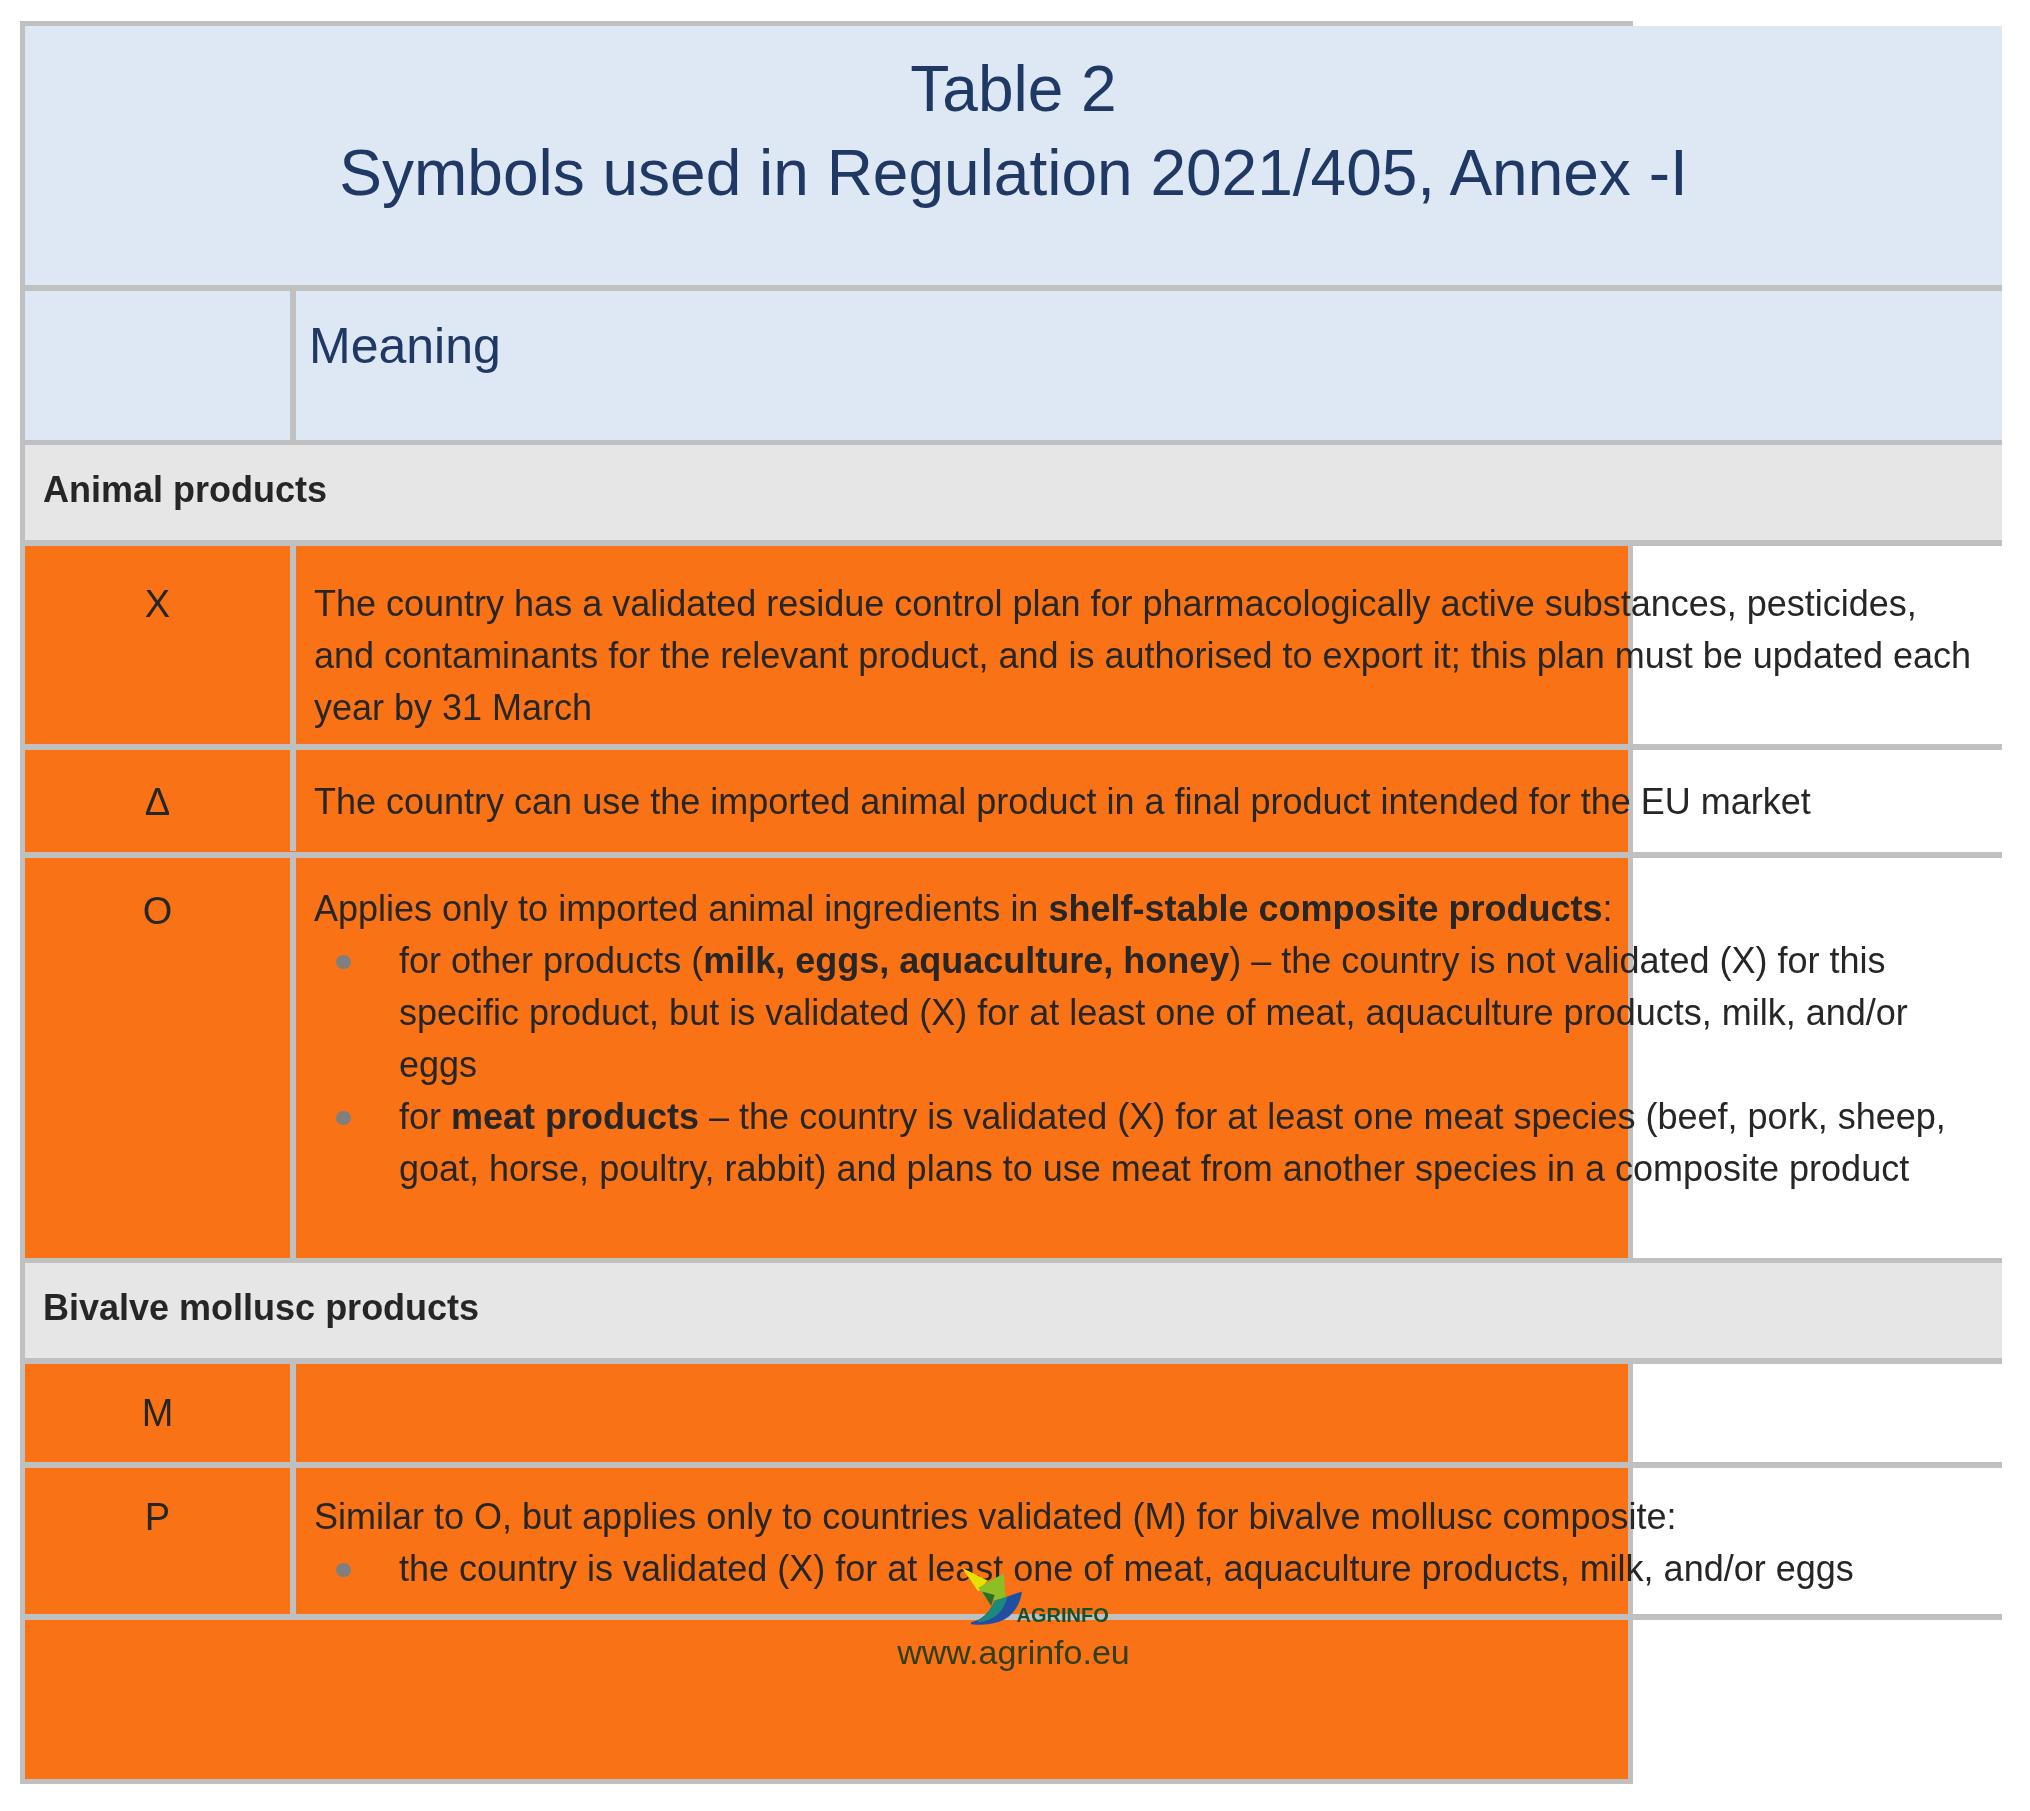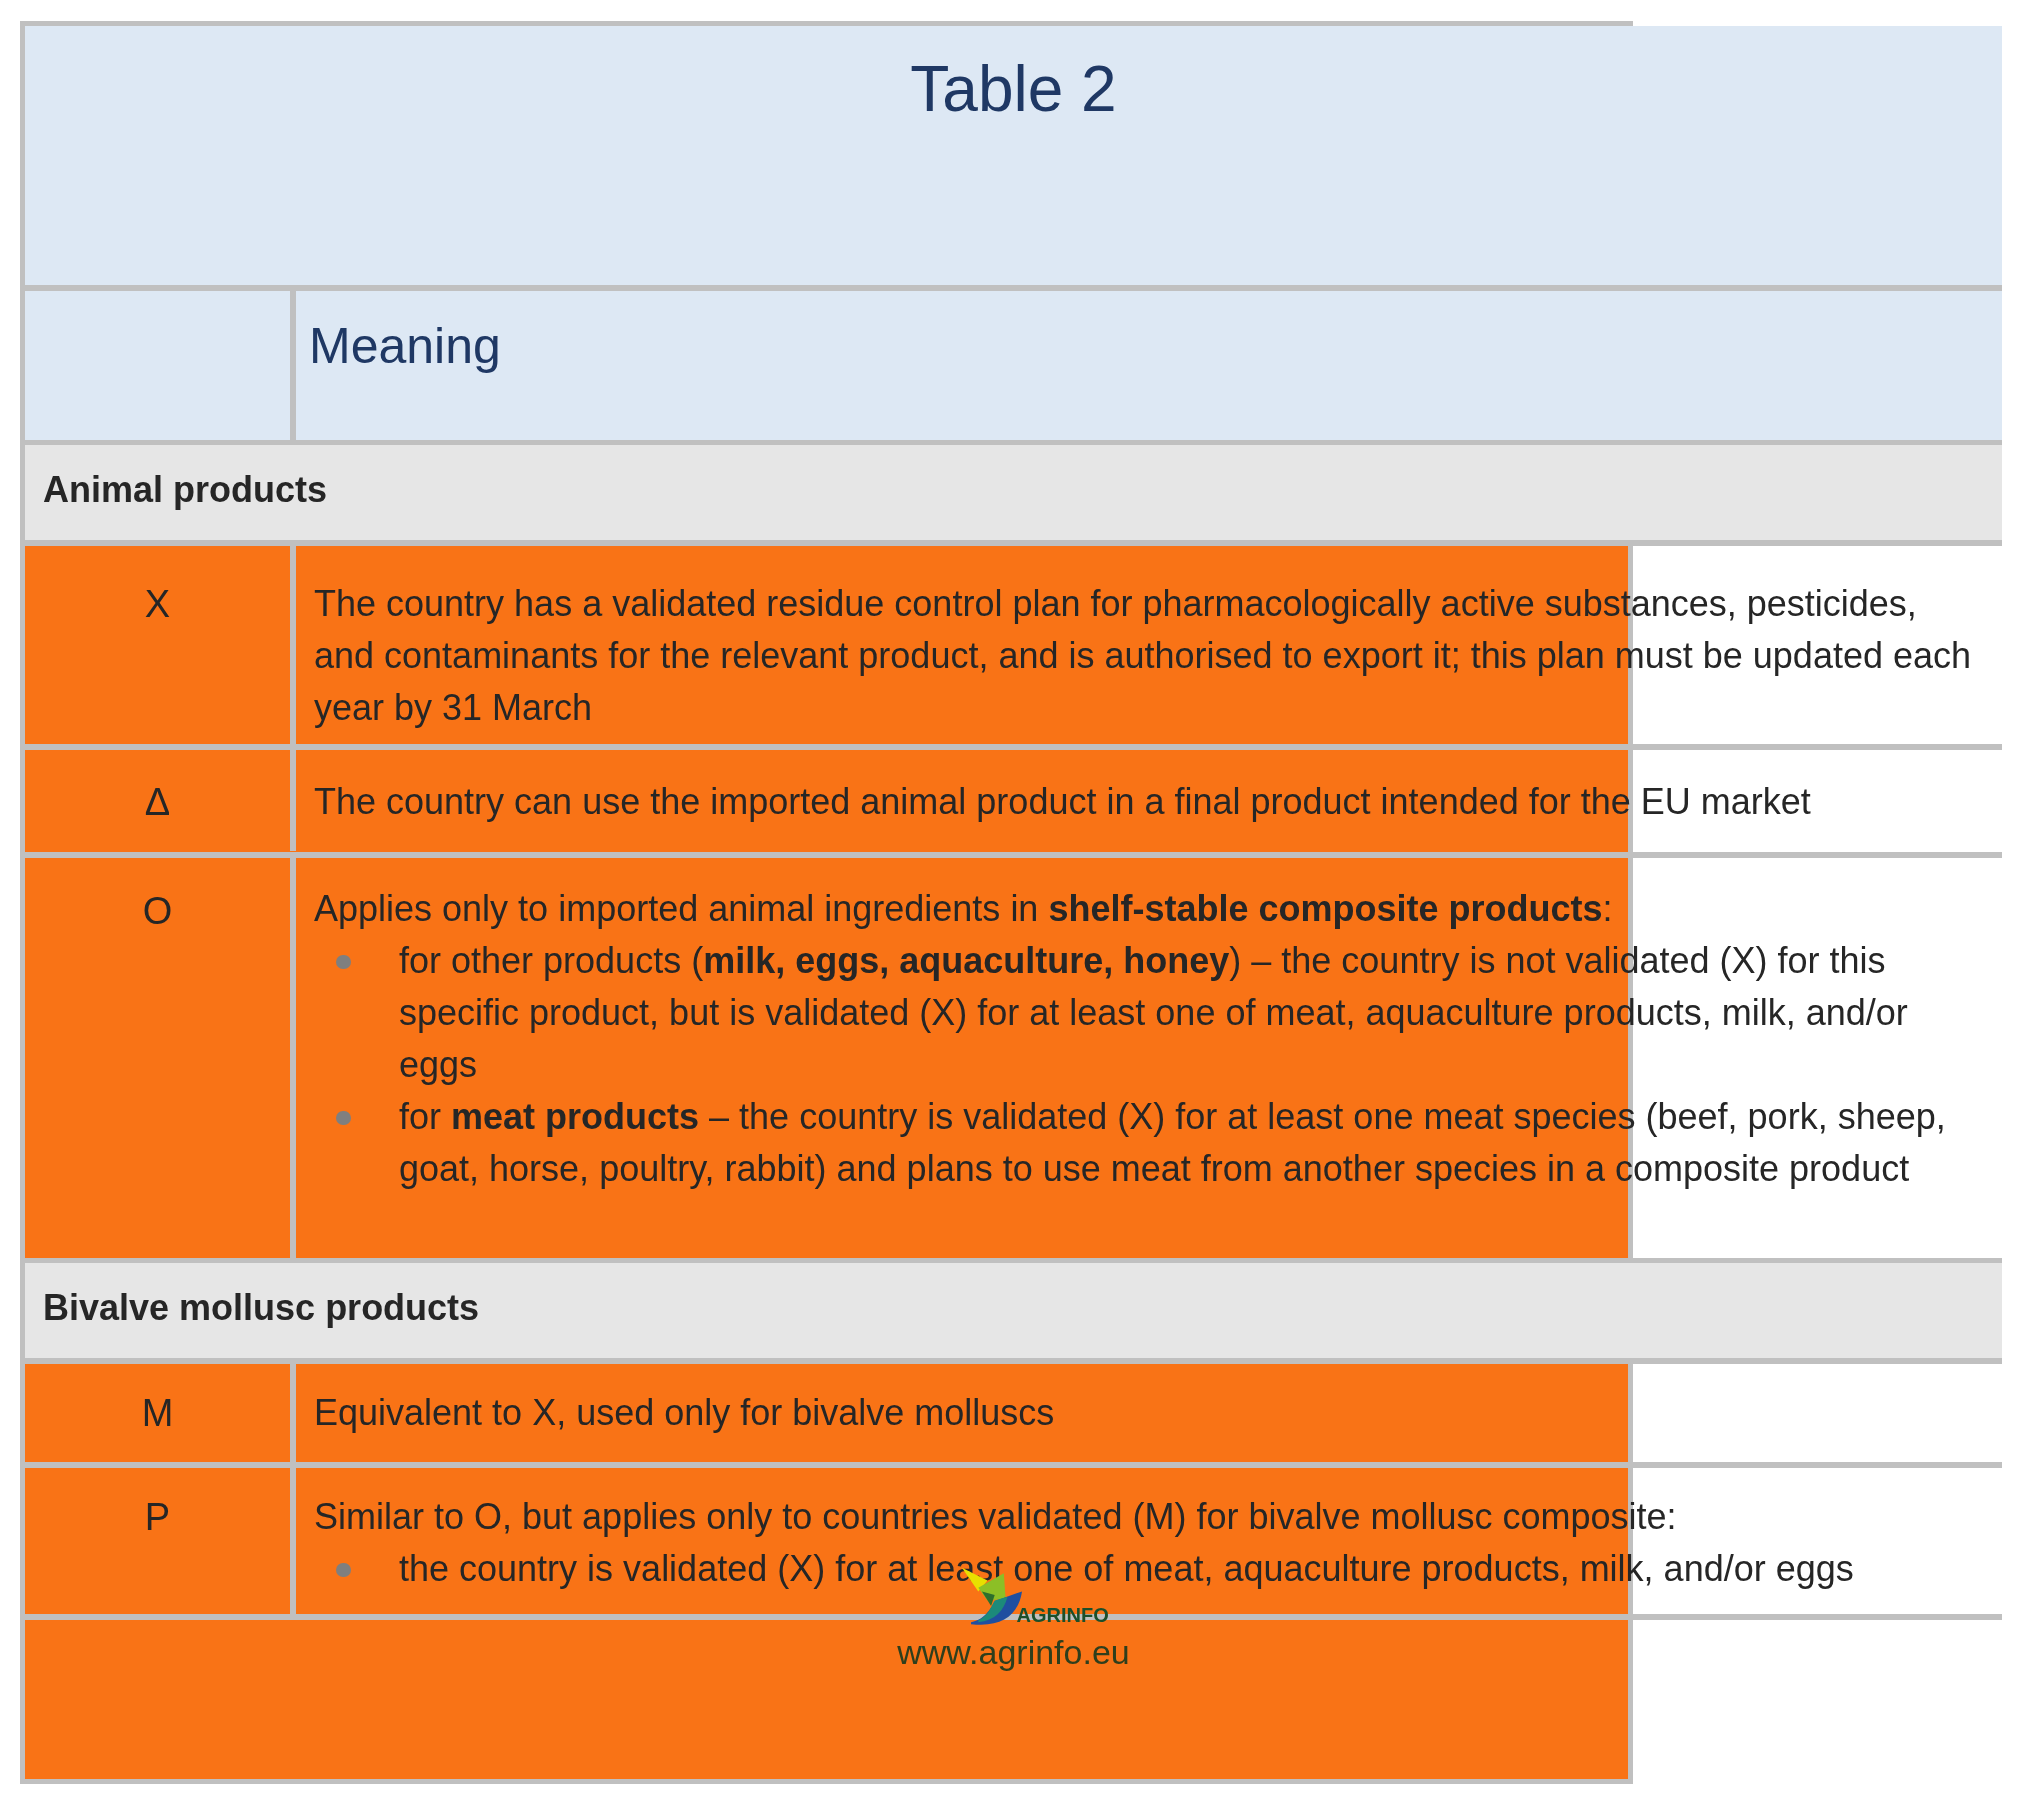--- a/index.html
+++ b/index.html
@@ -35,20 +35,21 @@
   .url { position:absolute; left:0; right:0; top:91px; text-align:center;
          font-size:34px; color:#2f3e1c; }
 </style>
 </head>
 <body>
 
 <div class="frame">
 
   <div class="row title-box">
     <div class="title-line1">Table 2</div>
+    <div class="title-line2">Symbols used in Regulation 2021/405, Annex -I</div>
   </div>
   <div class="hline" style="top:259px"></div>
 
   <div class="row header-row">
     <div class="hdr-meaning">Meaning</div>
   </div>
   <div class="vline" style="top:265px;height:149px"></div>
   <div class="hline" style="top:414px"></div>
 
   <div class="row section" style="top:419px;height:95px">
@@ -86,21 +87,20 @@
   </div>
   <div class="hline" style="top:1232px"></div>
 
   <div class="row section" style="top:1237px;height:95px">
     <span style="top:23.6px">Bivalve mollusc products</span>
   </div>
   <div class="hline" style="top:1332px"></div>
 
   <div class="row" style="top:1337px;height:98px">
     <div class="sym" style="top:29px">M</div>
-    <div class="mean" style="top:23.6px">Equivalent to X, used only for bivalve molluscs</div>
   </div>
   <div class="hline" style="top:1436px"></div>
 
   <div class="row" style="top:1441px;height:147px">
     <div class="sym" style="top:29px">P</div>
     <div class="mean" style="top:23.6px">
       <div>Similar to O, but applies only to countries validated (M) for bivalve mollusc composite:</div>
       <ul class="bullets">
         <li>
           <span class="dot"></span>

